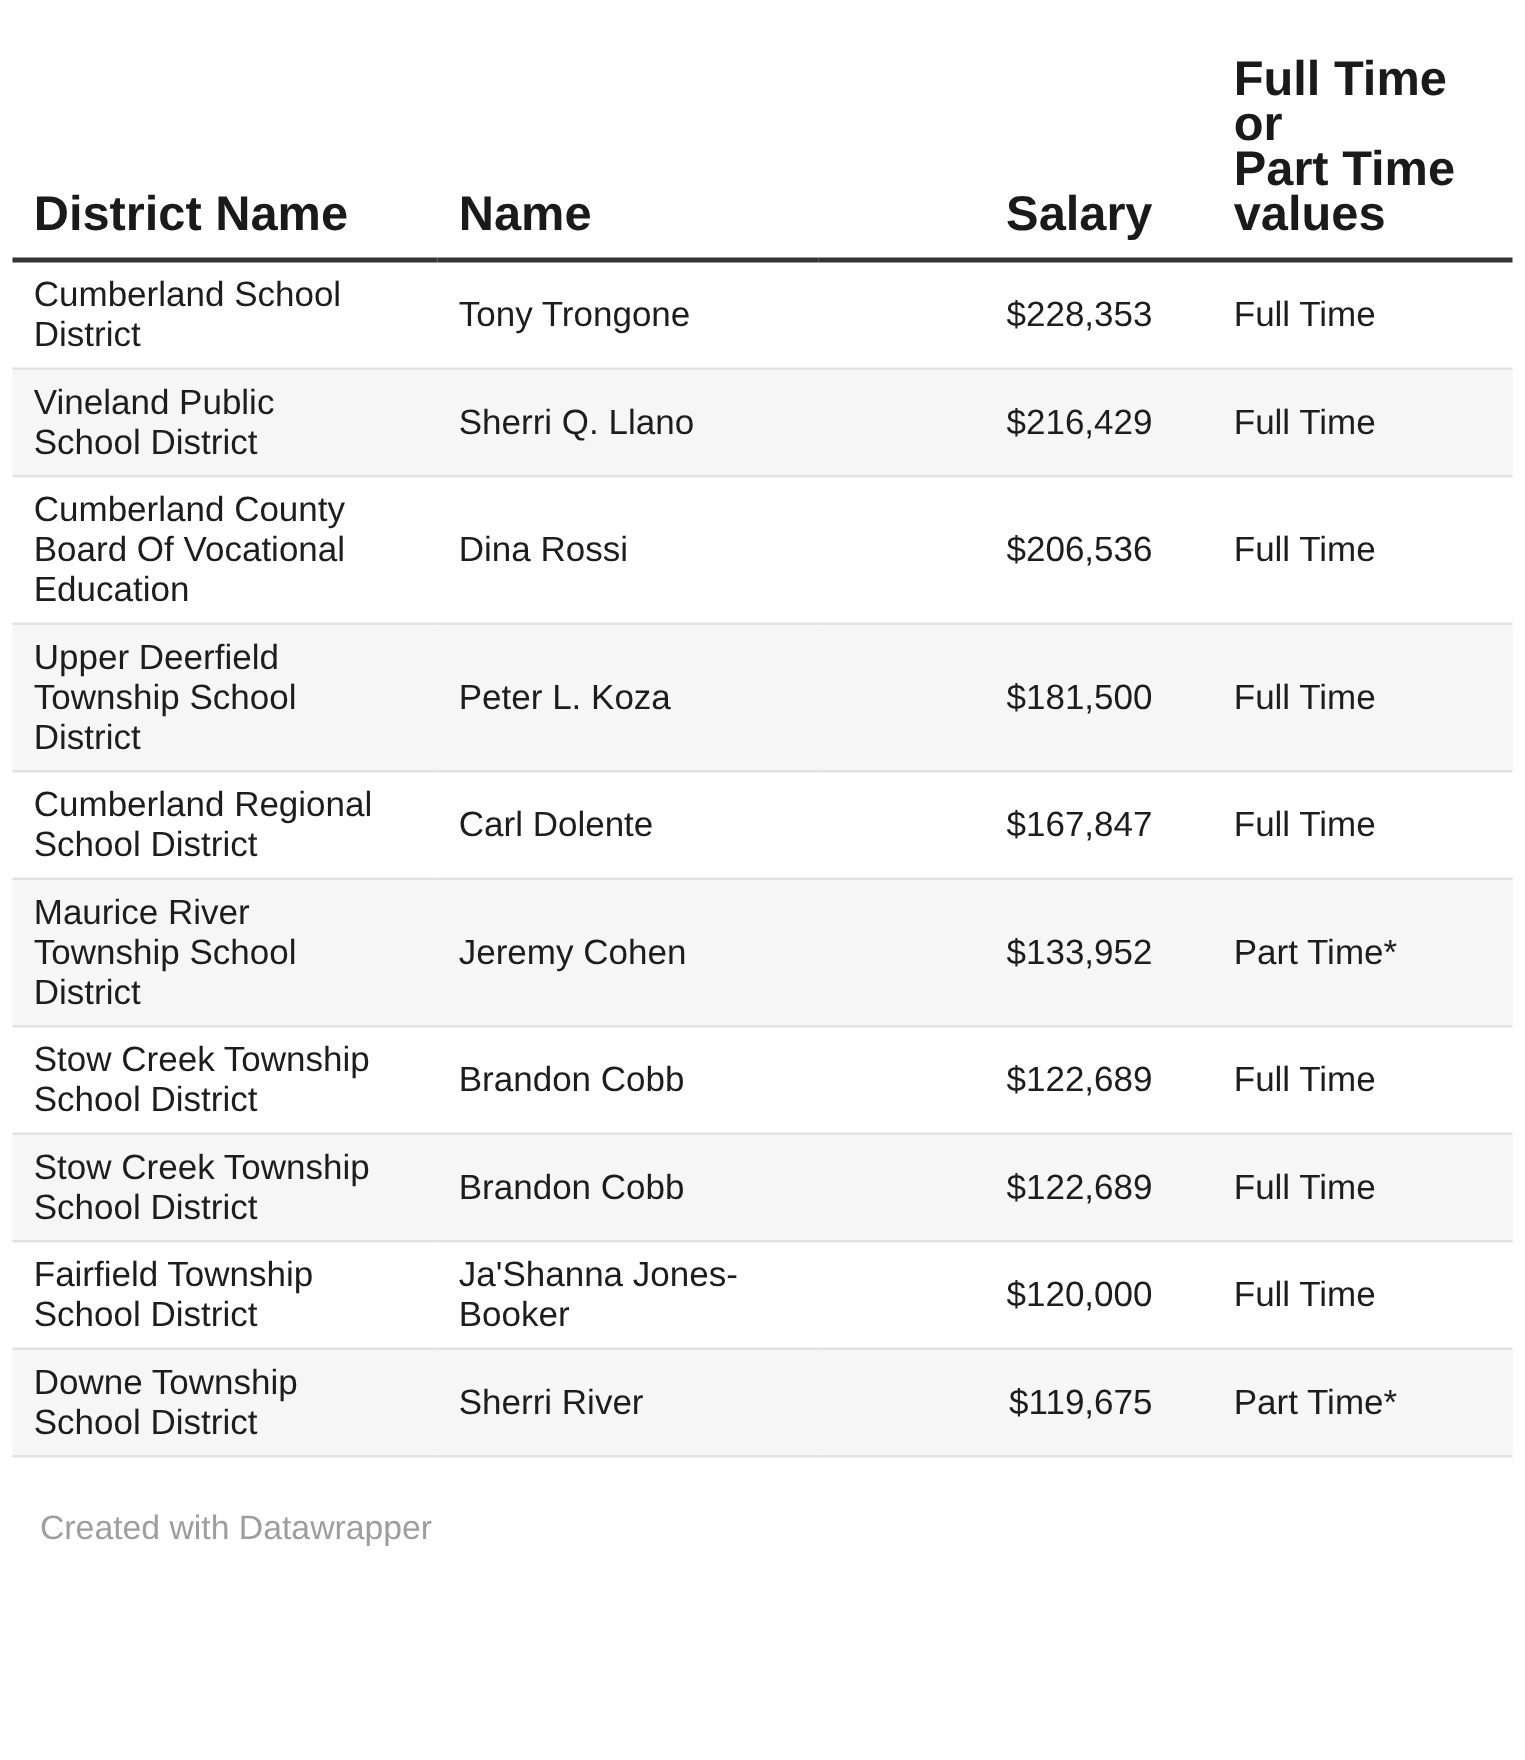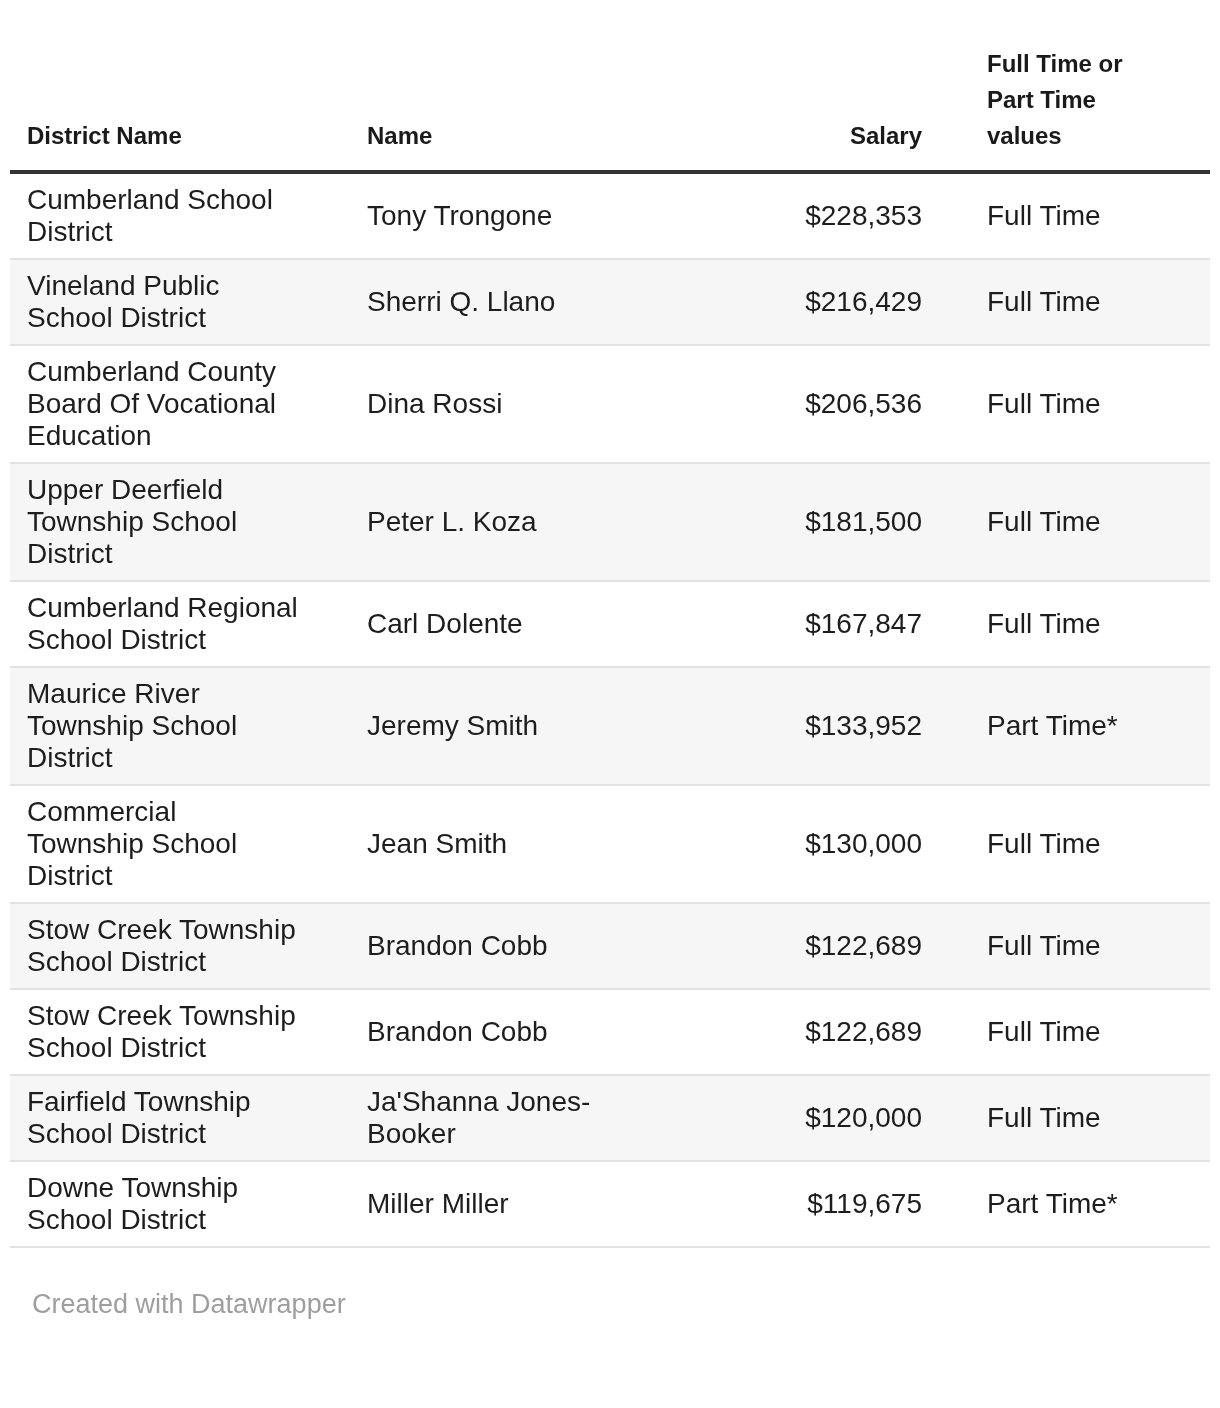--- a/index.html
+++ b/index.html
@@ -16,21 +16,21 @@
     width: 1200px;
     margin: 36px 10px 0 10px;
   }
   col.c-district { width: 340px; }
   col.c-name     { width: 305px; }
   col.c-salary   { width: 305px; }
   col.c-status   { width: 250px; }
   th {
     vertical-align: bottom;
     text-align: left;
-    font-size: 24px;
+    font-size: 39px;
     line-height: 36px;
     font-weight: bold;
     color: #1a1a1a;
     padding: 10px 17px 16px 17px;
     border-bottom: 4px solid #333333;
     white-space: pre-line;
   }
   th.col-salary { text-align: right; padding-right: 38px; }
   th.col-status { padding-left: 27px; padding-right: 10px; }
   td {
@@ -108,31 +108,23 @@
           <td class="col-district">Cumberland Regional
 School District</td>
           <td class="col-name">Carl Dolente</td>
           <td class="col-salary">$167,847</td>
           <td class="col-status">Full Time</td>
         </tr>
         <tr>
           <td class="col-district">Maurice River
 Township School
 District</td>
-          <td class="col-name">Jeremy Smith</td>
+          <td class="col-name">Jeremy Cohen</td>
           <td class="col-salary">$133,952</td>
           <td class="col-status">Part Time*</td>
-        </tr>
-        <tr>
-          <td class="col-district">Commercial
-Township School
-District</td>
-          <td class="col-name">Jean Smith</td>
-          <td class="col-salary">$130,000</td>
-          <td class="col-status">Full Time</td>
         </tr>
         <tr>
           <td class="col-district">Stow Creek Township
 School District</td>
           <td class="col-name">Brandon Cobb</td>
           <td class="col-salary">$122,689</td>
           <td class="col-status">Full Time</td>
         </tr>
         <tr>
           <td class="col-district">Stow Creek Township
@@ -145,21 +137,21 @@
           <td class="col-district">Fairfield Township
 School District</td>
           <td class="col-name">Ja'Shanna Jones-
 Booker</td>
           <td class="col-salary">$120,000</td>
           <td class="col-status">Full Time</td>
         </tr>
         <tr>
           <td class="col-district">Downe Township
 School District</td>
-          <td class="col-name">Miller Miller</td>
+          <td class="col-name">Sherri River</td>
           <td class="col-salary">$119,675</td>
           <td class="col-status">Part Time*</td>
         </tr>
       </tbody>
   </table>
 
   <div class="footer-credit">Created with Datawrapper</div>
 </div>
 
 </body></html>

